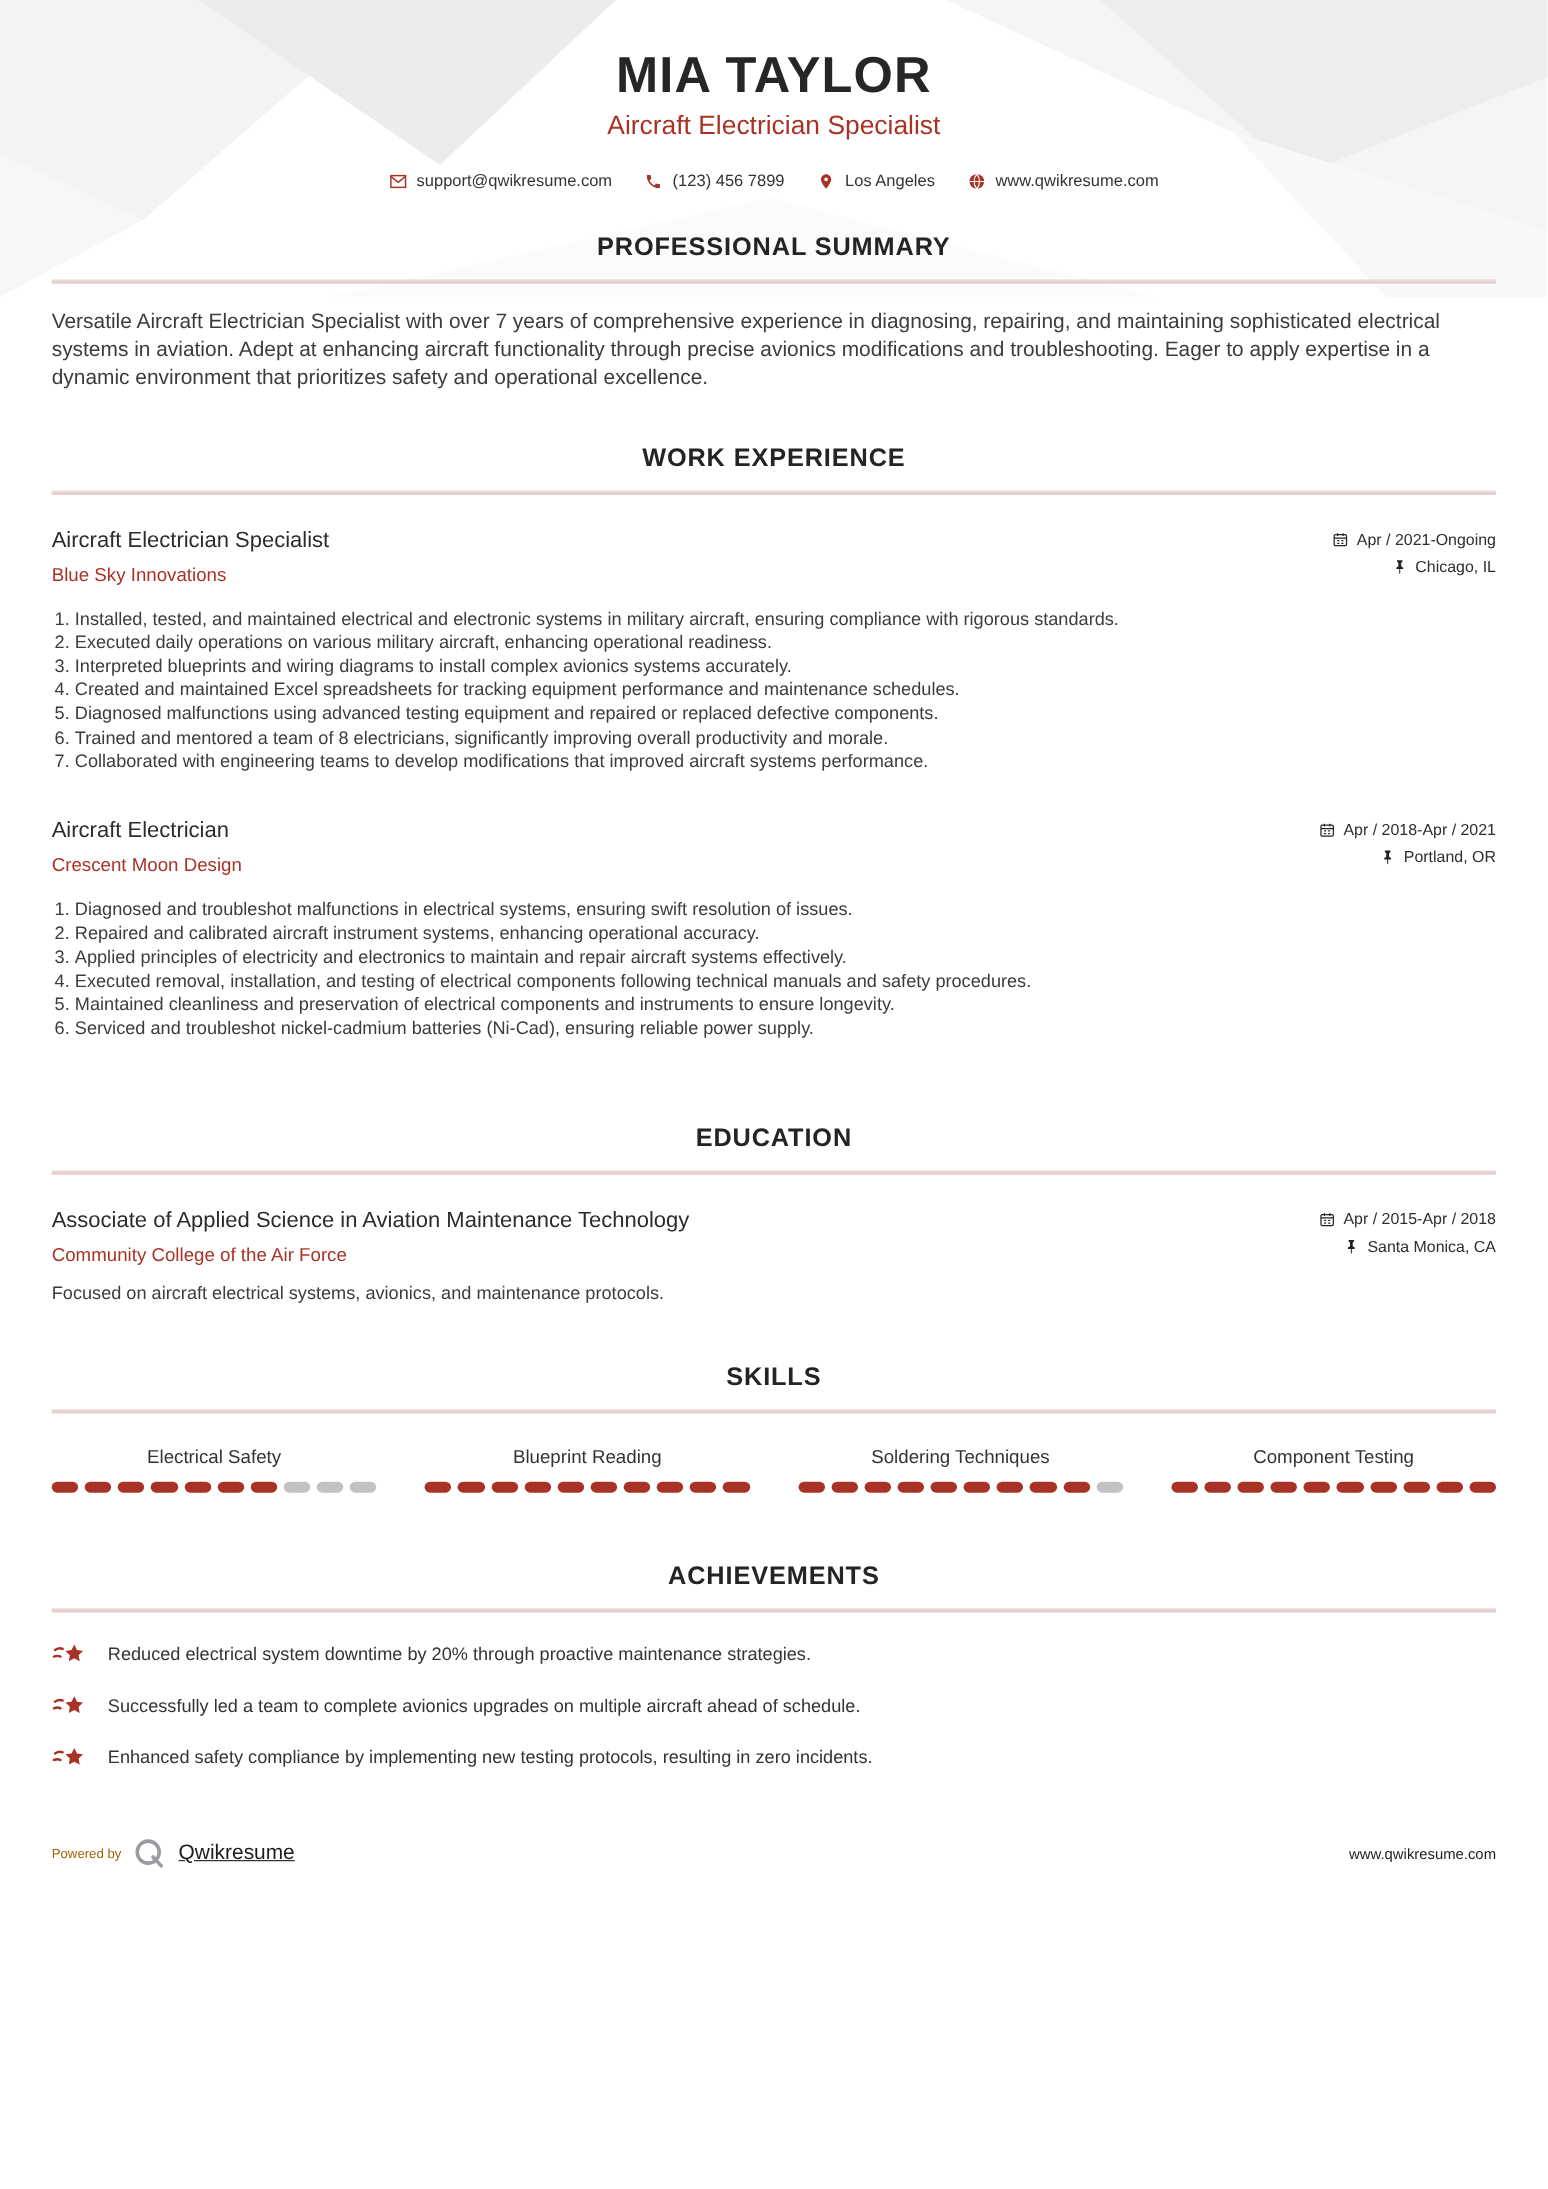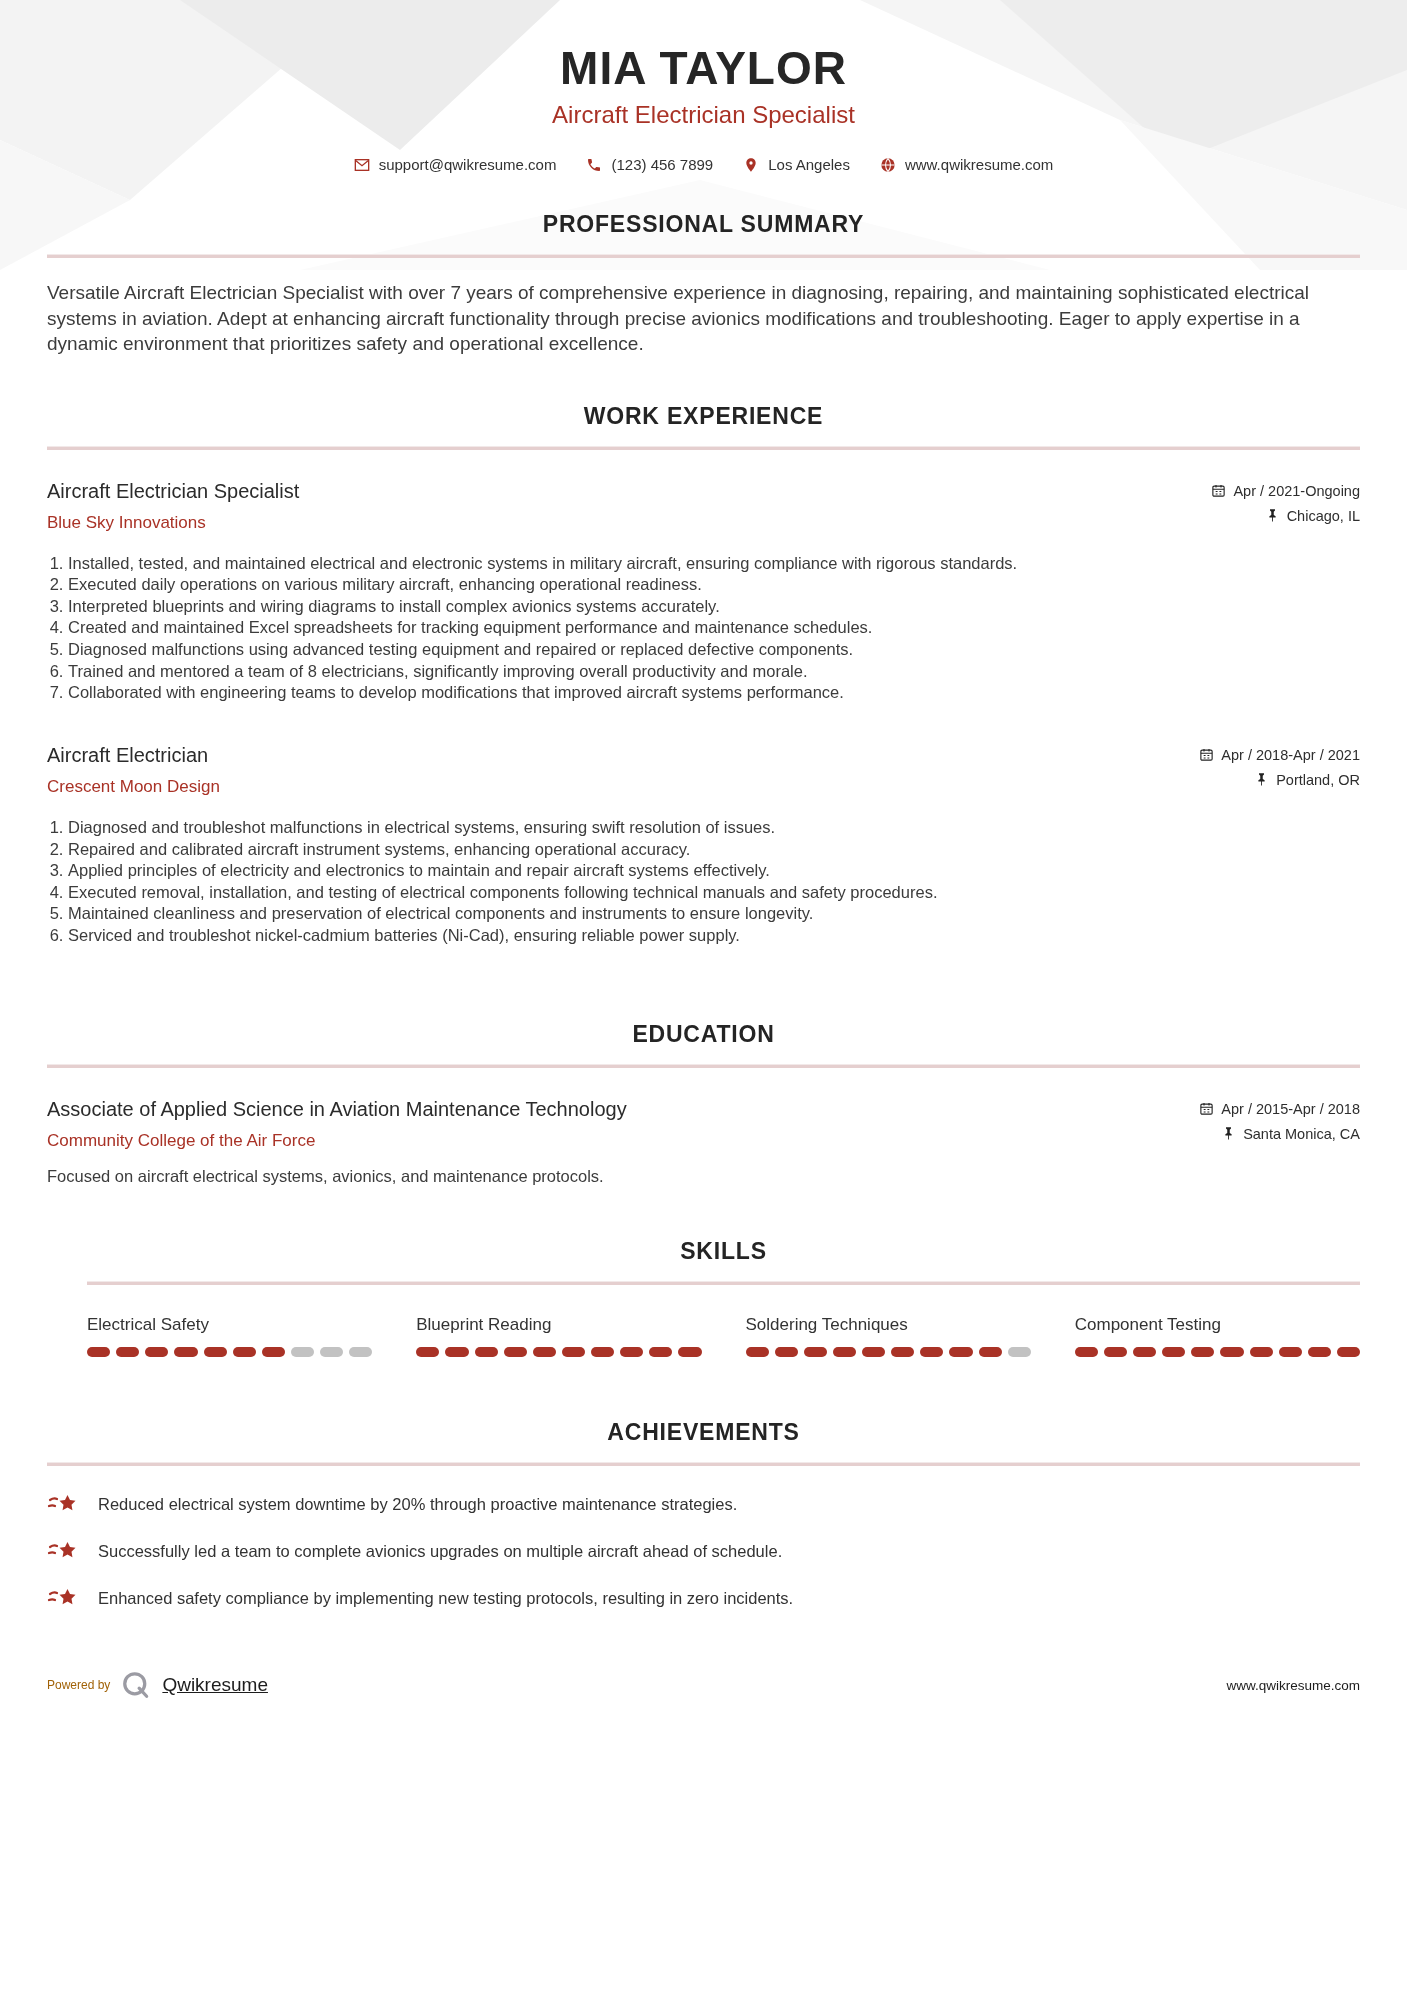--- a/index.html
+++ b/index.html
@@ -47,21 +47,21 @@
   .entry-title{font-size:20px;font-weight:normal;color:#2b2b2b;}
   .entry-org{font-size:17px;color:var(--accent);margin-top:10px;}
   .meta{display:flex;flex-direction:column;align-items:flex-end;gap:9px;font-size:14.5px;color:var(--meta-text);padding-top:3px;}
   .meta-row{display:flex;align-items:center;gap:7px;}
   .meta-row .icn{width:15px;height:15px;color:#222;display:block;}
   ol.bullets{margin:20px 0 0 0;padding-left:21px;}
   ol.bullets li{font-size:16.5px;line-height:1.31;color:var(--body-text);}
   .edu-desc{font-size:16.5px;color:var(--body-text);margin-top:16px;}
 
   
-  .skills-grid{display:grid;grid-template-columns:repeat(4,1fr);column-gap:44px;margin-top:30px;}
+  .skills-grid{display:grid;grid-template-columns:repeat(4,1fr);column-gap:44px;margin-top:30px;text-align:center;}
   .skill-name{font-size:17px;color:#333;}
   .skill-bar{display:flex;gap:6px;margin-top:12px;}
   .skill-bar .seg{flex:1;height:10px;border-radius:5px;background:var(--bar-empty);}
   .skill-bar .seg.filled{background:var(--accent);}
 
   
   .achievements-list{margin-top:26px;display:flex;flex-direction:column;gap:21px;}
   .achievement{display:flex;align-items:center;gap:19px;font-size:16.5px;color:#333;}
   .achievement .icn{width:32px;height:26px;flex:0 0 auto;color:var(--accent);display:block;}
 
@@ -225,21 +225,21 @@
                   <path d="M16 2v2l-2 2v5l3 2v2h-4.3v6l-.7 1-.7-1v-6H7v-2l3-2V6L8 4V2h8z"></path>
                 </svg>
               <span>Santa Monica, CA</span>
             </span>
           </div>
         </div>
         <p class="edu-desc">Focused on aircraft electrical systems, avionics, and maintenance protocols.</p>
       </article>
     </section>
 
-    <section style="margin-top:52px;margin-left:40px;">
+    <section style="margin-top:52px;">
       <h2>SKILLS</h2>
       <div class="rule"></div>
       <div class="skills-grid">
         <div class="skill">
           <div class="skill-name">Electrical Safety</div>
           <div class="skill-bar">
               <span class="seg filled"></span>
               <span class="seg filled"></span>
               <span class="seg filled"></span>
               <span class="seg filled"></span>

